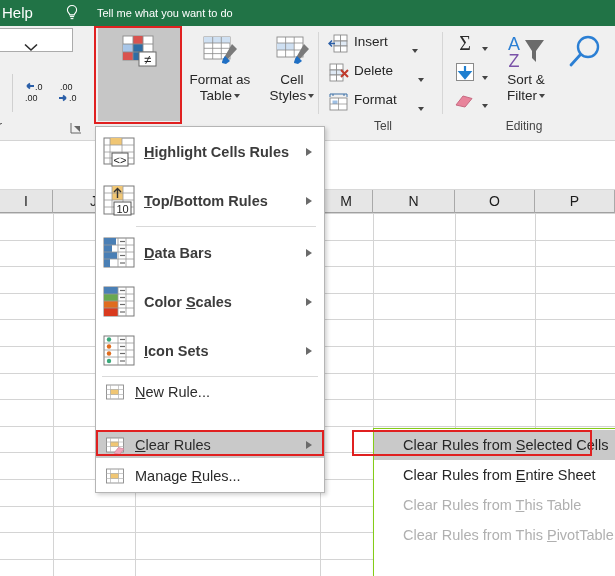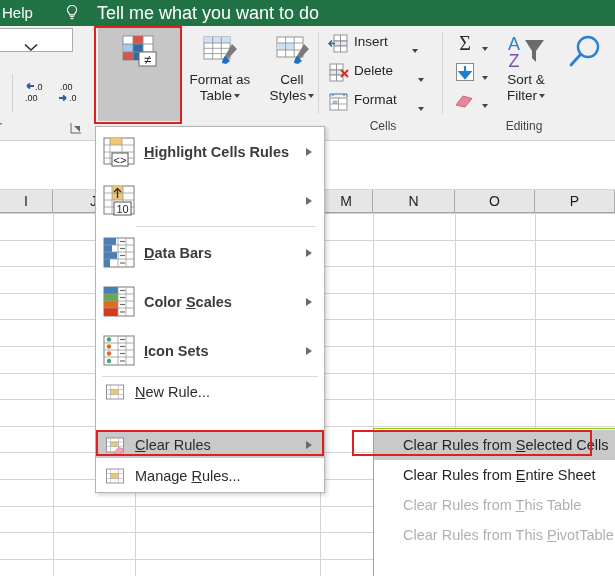--- a/index.html
+++ b/index.html
@@ -21,21 +21,21 @@
   }
   #help-label {
     position:absolute; left:2px; top:2px;
     font-size:15px; line-height:22px; color:#fff;
   }
   #bulb-icon {
     position:absolute; left:62px; top:3px; width:20px; height:20px;
   }
   #tellme-text {
     position:absolute; left:97px; top:2px;
-    font-size:18px; line-height:22px; color:#fff;
+    font-size:11px; line-height:22px; color:#fff;
   }
 
   
   #ribbon {
     position:absolute; left:0; top:26px; width:615px; height:115px;
     background:#f0f0f0;
     border-bottom:1px solid #d4d4d4;
   }
 
   
@@ -350,21 +350,21 @@
           <g stroke="#8a8a8a" stroke-width="0.7">
             <line x1="10.5" y1="7" x2="10.5" y2="19"></line>
               <line x1="2" y1="13" x2="19" y2="13"></line>
           </g>
         </svg>
       </div>
       <div class="cr-label">Format</div>
       <div class="cr-caret" style="left:88px;"><span class="caret-dn"></span></div>
     </div>
 
-    <div id="cells-label">Cells</div>
+    <div id="cells-label">Tell</div>
   </div>
 
   <div id="editing-group">
     <div class="group-sep" style="left:-2px;"></div>
 
     <div class="edit-mini" style="left:10px; top:6px;">
       <svg viewBox="0 0 22 22" width="22" height="22">
         <text x="11" y="18" text-anchor="middle" font-family="'Liberation Serif',serif" font-size="20" fill="#2b2b2b">Σ</text>
       </svg>
     </div>
@@ -483,20 +483,21 @@
             <line x1="22" y1="3" x2="22" y2="31"></line>
           <line x1="3" y1="10" x2="33" y2="10"></line>
             <line x1="3" y1="17" x2="33" y2="17"></line>
             <line x1="3" y1="24" x2="33" y2="24"></line>
         </g>
         <path d="M16.5 15 L16.5 6 M13 9 L16.5 5.5 L20 9" stroke="#333" stroke-width="1.4" fill="none"></path>
         <rect x="13" y="19" width="17" height="13" fill="#fff" stroke="#555" stroke-width="1"></rect>
         <text x="21.5" y="30" text-anchor="middle" font-family="'Liberation Sans',sans-serif" font-size="11" fill="#222">10</text>
       </svg>
     </div>
+    <div class="mi-label"><span class="ul">T</span>op/Bottom Rules</div>
     <div class="mi-arrow"></div>
   </div>
 
   <div class="menu-sep" style="top:99px;"></div>
 
   <div class="menu-item" style="top:101px;">
     <div class="mi-icon">
       <svg viewBox="0 0 36 36" width="36" height="36">
         <rect x="3" y="3" width="30" height="29" fill="#fff" stroke="#7a7a7a" stroke-width="1"></rect>
         <rect x="3" y="3" width="12" height="7" fill="#4a7fb5"></rect>

